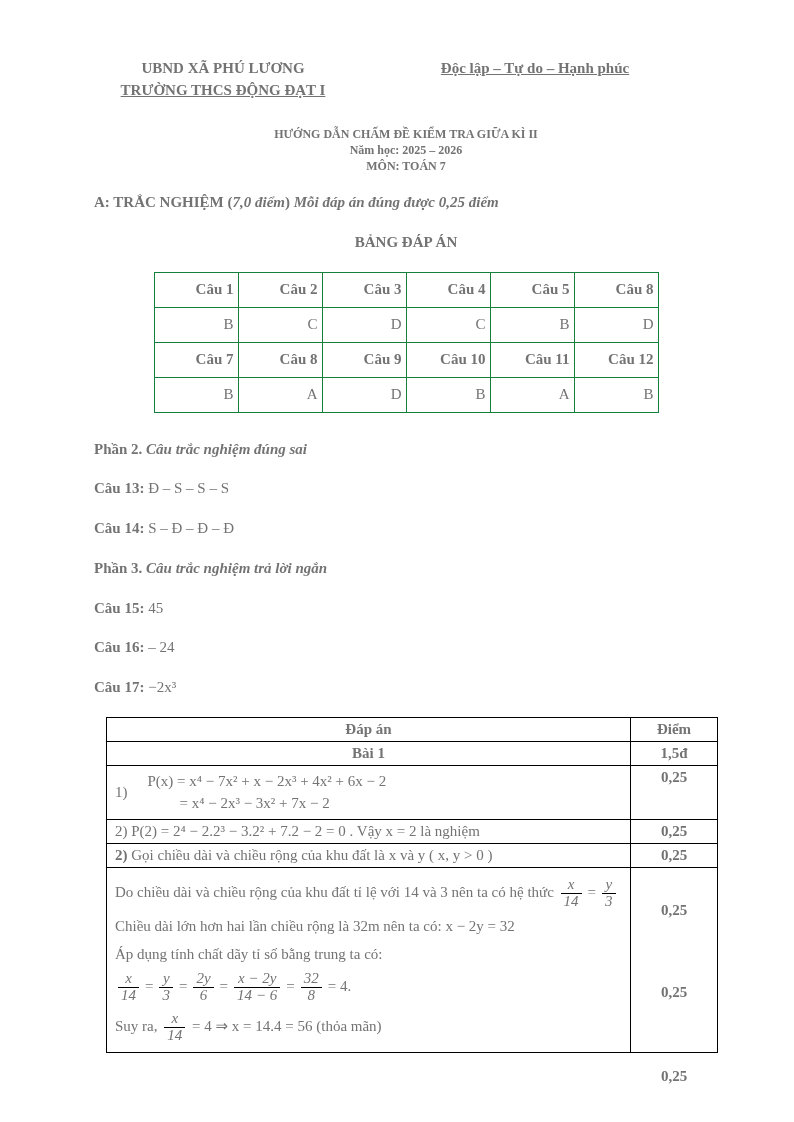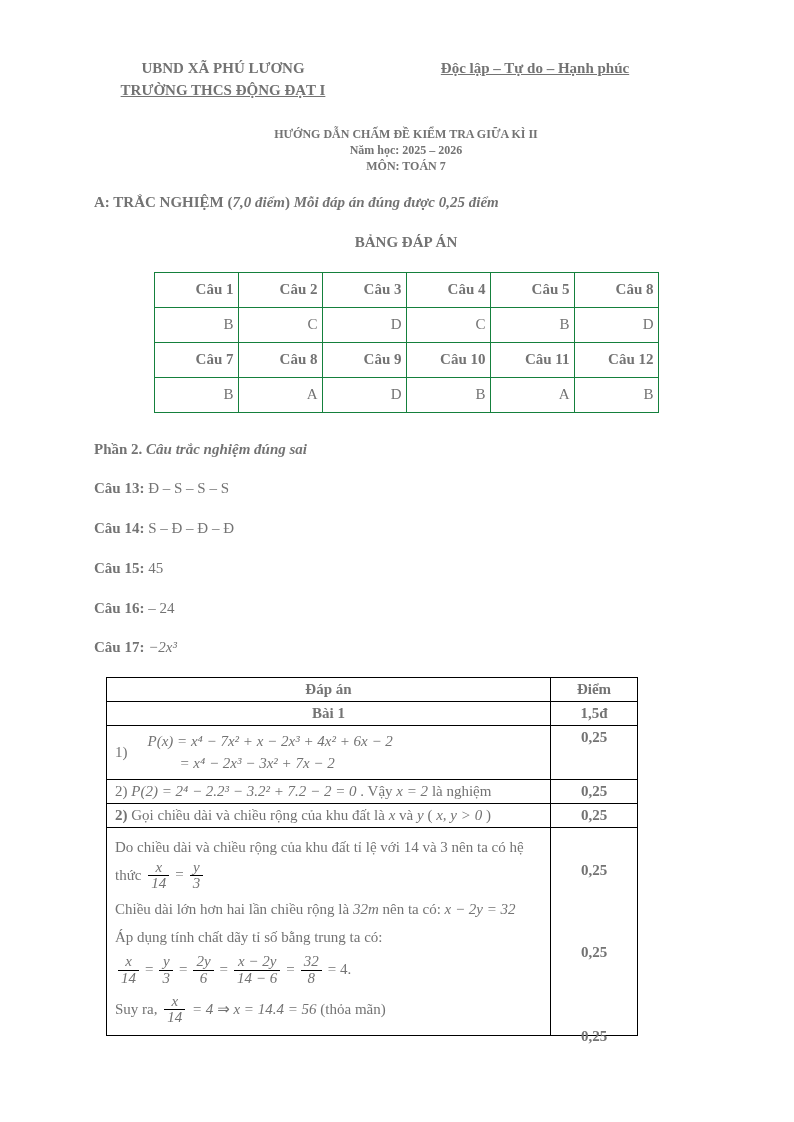--- a/index.html
+++ b/index.html
@@ -5,33 +5,33 @@
   html,body{margin:0;padding:0;background:#ffffff;}
   .page{
     width:794px;height:1122px;background:#fff;color:#737373;
     font-family:"Liberation Serif",serif;font-size:15px;
     box-sizing:border-box;padding:58px 76px 0 94px;
     position:relative;overflow:hidden;
   }
   .b{font-weight:bold;}
   .bi{font-weight:bold;font-style:italic;}
   .u{text-decoration:underline;}
-  .math{font-style:italic;}
+  .math{}
   .hdr{display:flex;align-items:flex-start;}
   .hdr-left{width:258px;text-align:center;font-weight:bold;line-height:1.45;}
   .hdr-right{flex:1;text-align:center;font-weight:bold;line-height:1.45;}
   .title-block{text-align:center;font-weight:bold;font-size:12px;margin-top:24px;line-height:1.35;}
   .line{margin:18px 0;line-height:1.45;}
   .center{text-align:center;}
   .mt-md{margin-top:26px;}
   .mt-lg{margin-top:38px;}
   .ans-table{border-collapse:collapse;margin:3px auto 0 auto;}
   .ans-table td{border:1px solid #15803d;width:75px;text-align:right;padding:6px 4px;height:22px;}
   .ans-table td.hd{font-weight:bold;}
-  .essay-table{border-collapse:collapse;margin-top:5px;margin-left:12px;width:532px;}
+  .essay-table{border-collapse:collapse;margin-top:5px;margin-left:12px;width:612px;}
   .essay-table td{border:1px solid #000;padding:3px 8px;vertical-align:top;}
   .essay-table td.score{width:70px;text-align:center;font-weight:bold;}
   .essay-table td.c{text-align:center;}
   .frac{display:inline-block;text-align:center;vertical-align:middle;font-style:italic;line-height:1.05;margin:1px 3px;}
   .frac .fnum{display:block;padding:0 3px;}
   .frac .fden{display:block;border-top:1px solid #000;padding:0 3px;}
   .eq{margin:0 3px;}
   .r1{display:flex;align-items:center;gap:4px;padding:4px 0;}
   .r1-lines .l1{margin-left:16px;}
   .r1-lines .l2{margin-left:48px;margin-top:5px;}
@@ -102,20 +102,21 @@
     </tr>
   </tbody>
     </table>
 
   <p class="line mt-md"><span class="b">Phần 2. </span><span class="bi">Câu trắc nghiệm đúng sai</span></p>
 
   <p class="line"><span class="b">Câu 13: </span><span>Đ – S – S – S</span></p>
 
   <p class="line"><span class="b">Câu 14: </span><span>S – Đ – Đ – Đ</span></p>
 
+  <p class="line"><span class="b">Phần 3. </span><span class="bi">Câu trắc nghiệm trả lời ngắn</span></p>
 
   <p class="line"><span class="b">Câu 15: </span><span>45</span></p>
 
   <p class="line"><span class="b">Câu 16: </span><span>– 24</span></p>
 
   <p class="line"><span class="b">Câu 17: </span><span class="math">−2x³</span></p>
 
 
 
   <table class="essay-table">

